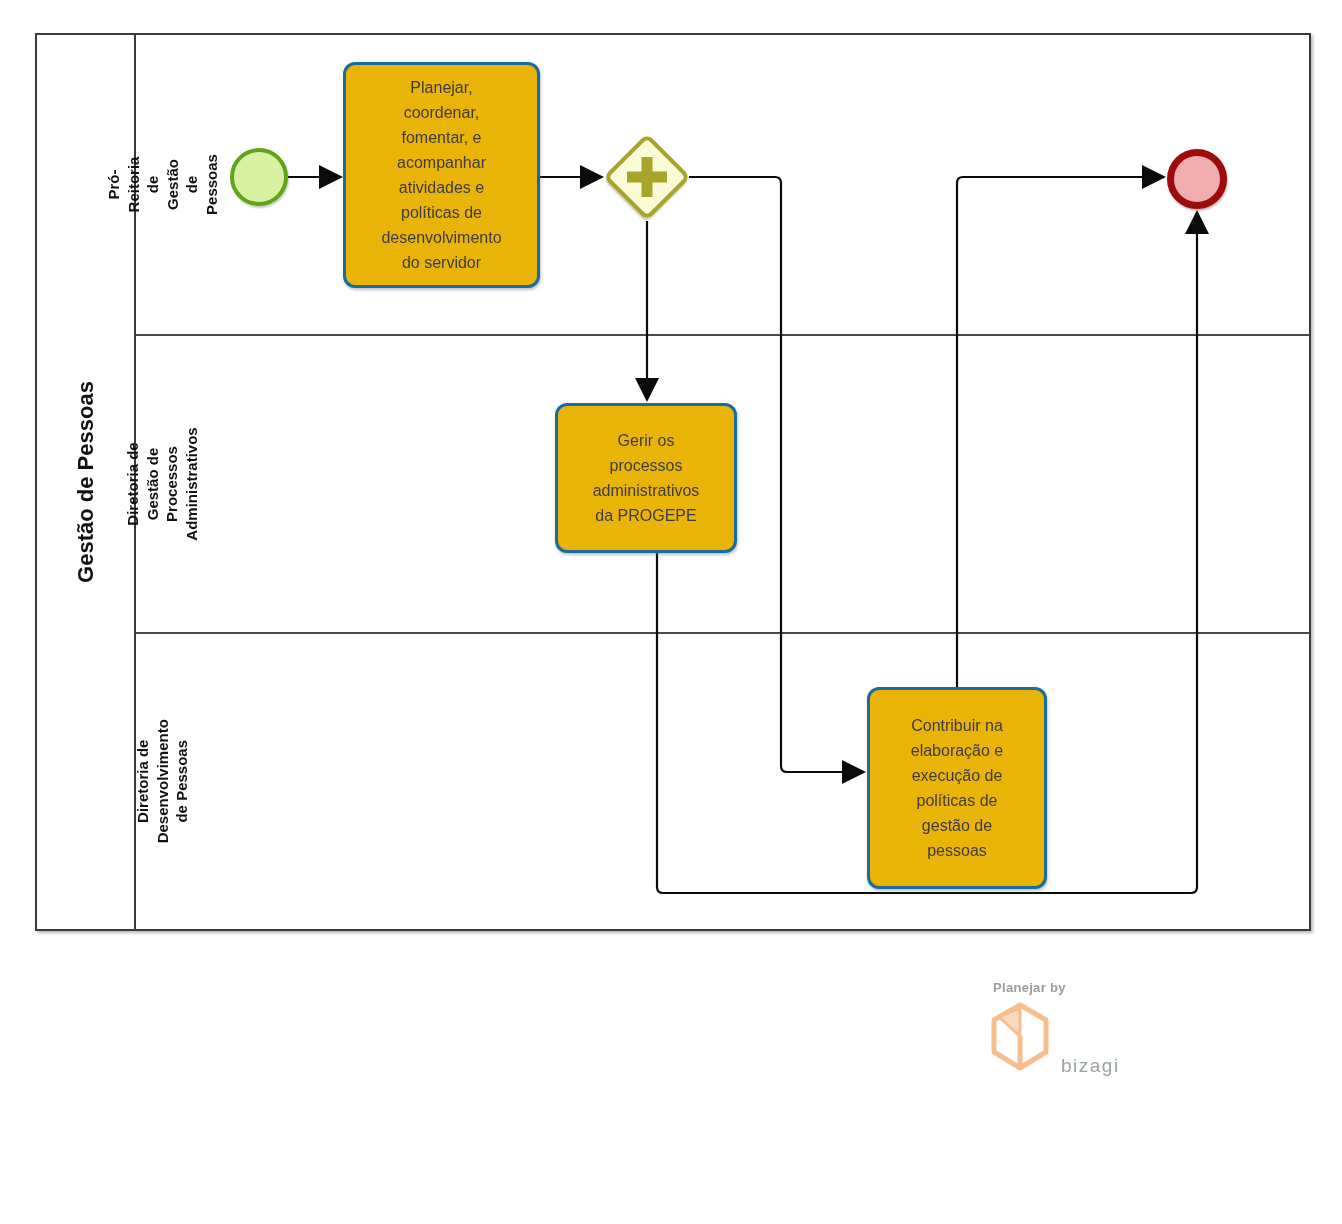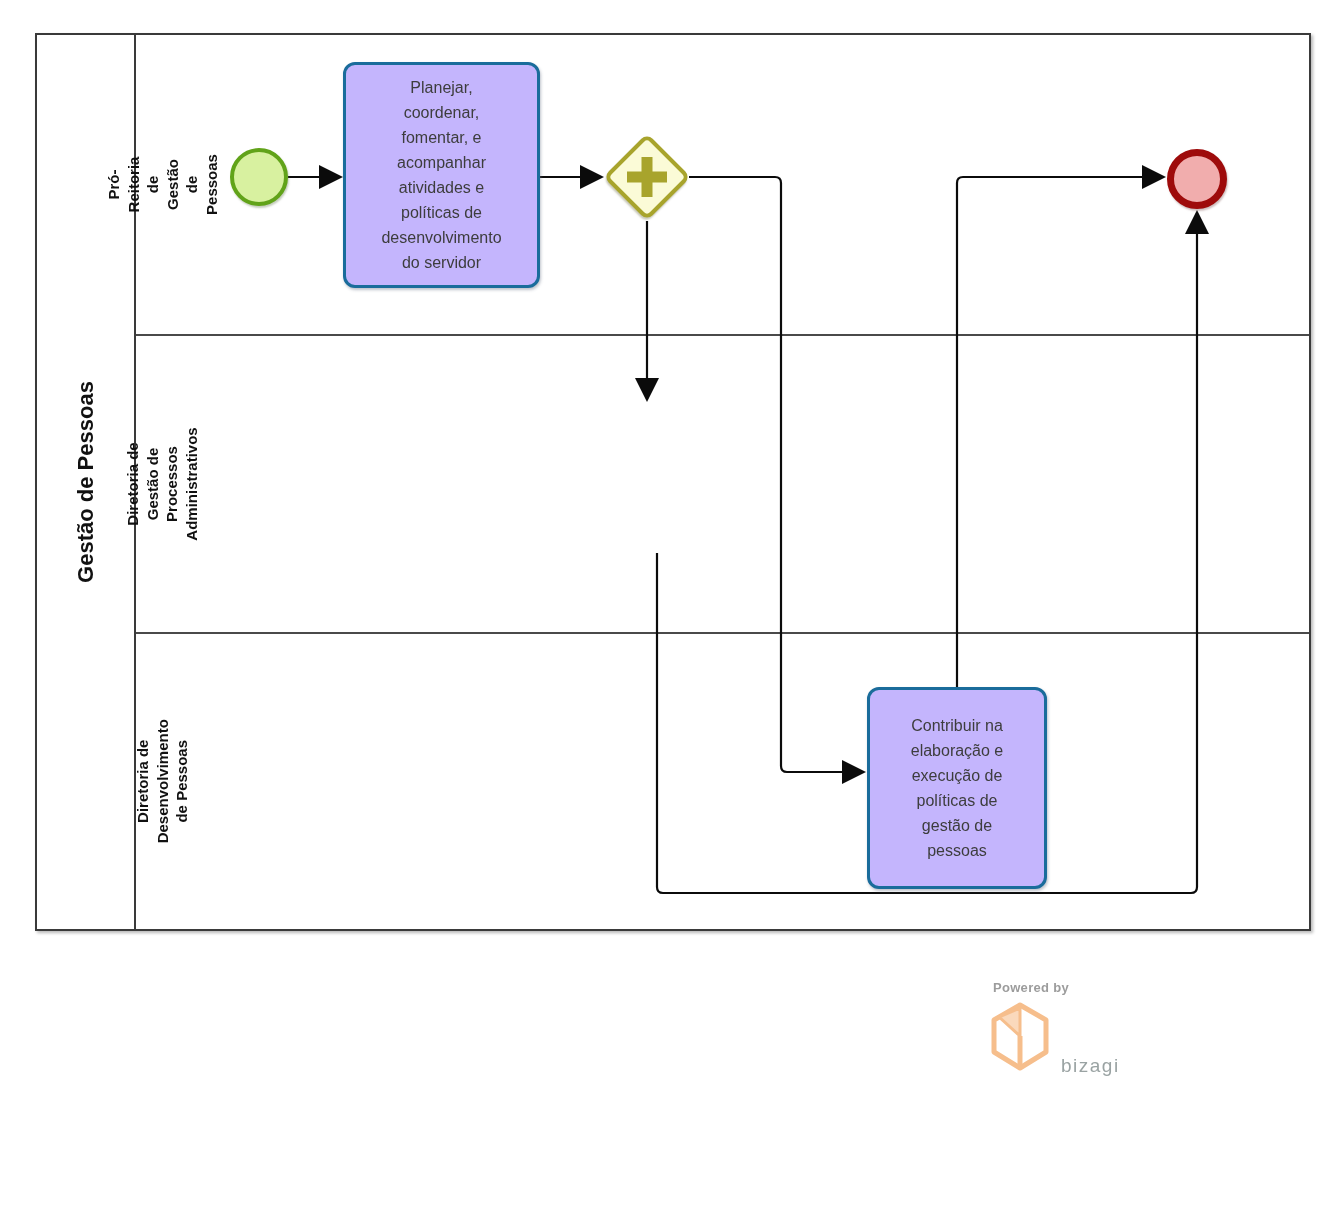--- a/index.html
+++ b/index.html
@@ -20,21 +20,21 @@
   .lane-1{top:0;height:299px;}
   .lane-2{top:299px;height:298px;}
   .lane-3{top:597px;height:297px;}
   .lane-label{position:absolute;left:0;top:0;bottom:0;width:52px;
         display:flex;align-items:center;justify-content:center;}
   .lane-label span{display:block;transform:rotate(-90deg);white-space:pre-line;text-align:center;
         font-weight:bold;font-size:15px;line-height:1.3;color:#111;}
 
   
   .task{position:absolute;box-sizing:border-box;border:3px solid #1A6C9B;border-radius:12px;
-        background:#c4b5fd;display:flex;align-items:center;justify-content:center;
+        background:#eab308;display:flex;align-items:center;justify-content:center;
         text-align:center;color:#3d3d3d;font-size:16px;line-height:25px;white-space:pre-line;
         box-shadow:1px 2px 3px rgba(110,120,140,0.45);}
   .task-1{left:343px;top:62px;width:197px;height:226px;}
   .task-2{left:555px;top:403px;width:182px;height:150px;}
   .task-3{left:867px;top:687px;width:180px;height:202px;}
 
   .event{position:absolute;box-sizing:border-box;border-radius:50%;}
   .event-start{left:230px;top:148px;width:58px;height:58px;border:4px solid #61A319;background:#D8F1A0;
         box-shadow:1px 2px 2px rgba(110,130,90,0.4);}
   .event-end{left:1167px;top:149px;width:60px;height:60px;border:7px solid #9E0B0B;background:#F1ADAD;
@@ -117,34 +117,40 @@
 desenvolvimento
 do servidor</span>
   </div>
 
   <div class="gateway"></div>
   <div class="gateway-plus">
     <div class="bar-h"></div>
       <div class="bar-v"></div>
   </div>
 
+  <div class="task task-2">
+    <span>Gerir os
+processos
+administrativos
+da PROGEPE</span>
+  </div>
 
   <div class="task task-3">
     <span>Contribuir na
 elaboração e
 execução de
 políticas de
 gestão de
 pessoas</span>
   </div>
 
   <div class="event event-end"></div>
 
   <div class="bizagi-footer">
-    <div class="powered-by">Powered by</div>
+    <div class="powered-by">Planejar by</div>
     <svg class="hex-icon" width="58" height="70" viewBox="0 0 58 70" xmlns="http://www.w3.org/2000/svg">
       <polygon points="29,3 55,18 55,50 29,66 3,50 3,18" fill="none" stroke="#F6BE8C" stroke-width="5" stroke-linejoin="round"></polygon>
       <polygon points="8,15 29,34 29,6" fill="#FAD9BC" stroke="#F6BE8C" stroke-width="3" stroke-linejoin="round"></polygon>
       <path d="M29,34 V63" fill="none" stroke="#F6BE8C" stroke-width="5"></path>
     </svg>
     <div class="brand-bizagi">bizagi</div>
   </div>
 
 </div>
 

